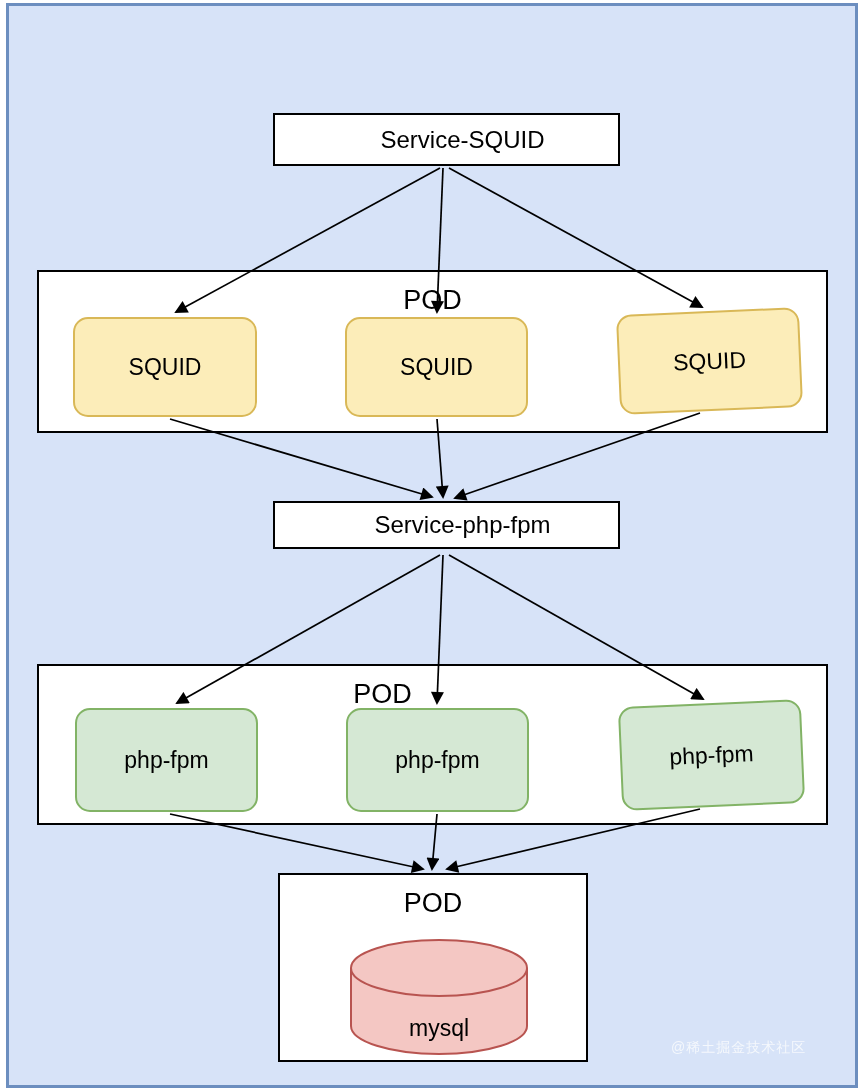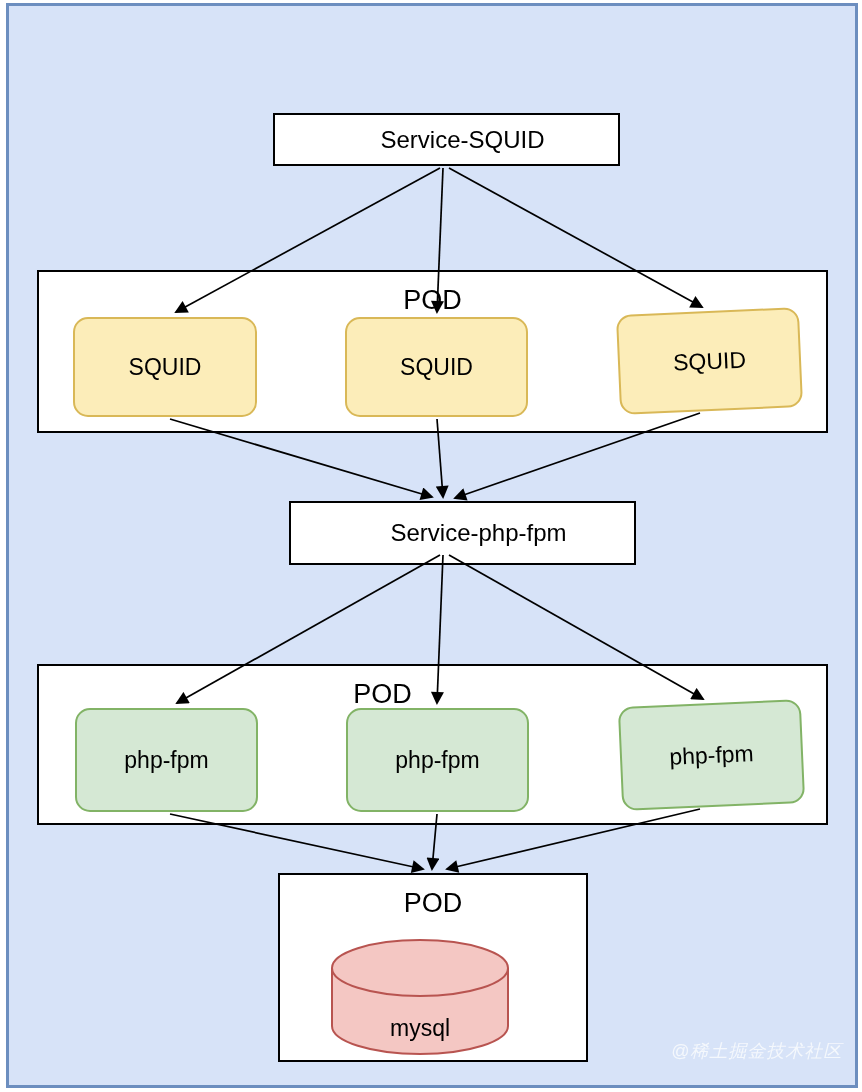--- a/index.html
+++ b/index.html
@@ -75,26 +75,25 @@
     position: absolute;
     left: 0; top: 0;
     z-index: 4;
     pointer-events: none;
   }
   .arrows line { stroke: #000; stroke-width: 1.7; }
   .watermark {
     position: absolute;
     left: 671px;
     top: 1039px;
-    font-size: 18px;
+    font-size: 14px;
     letter-spacing: 1px;
     color: rgba(248, 250, 253, 0.88);
     z-index: 3;
     white-space: nowrap;
-    font-style: italic;
   }
 </style>
 </head>
 <body>
 
 <div class="page">
 
   <div class="frame"></div>
 
   <div class="service-box" style="left:273px; top:113px; width:347px; height:53px;">
@@ -107,41 +106,41 @@
   <div class="node squid" style="left:73px; top:317px; width:184px; height:100px;">
     <span>SQUID</span>
   </div>
   <div class="node squid" style="left:345px; top:317px; width:183px; height:100px;">
     <span>SQUID</span>
   </div>
   <div class="node squid tilt" style="left:618px; top:311px; width:183px; height:100px;">
     <span>SQUID</span>
   </div>
 
-  <div class="service-box" style="left:289px; top:501px; width:347px; height:64px;">
+  <div class="service-box" style="left:273px; top:501px; width:347px; height:48px;">
     <span>Service-php-fpm</span>
   </div>
 
   <div class="pod-box" style="left:37px; top:664px; width:791px; height:161px;">
     <div class="pod-label shift-left">POD</div>
   </div>
   <div class="node phpfpm" style="left:75px; top:708px; width:183px; height:104px;">
     <span>php-fpm</span>
   </div>
   <div class="node phpfpm" style="left:346px; top:708px; width:183px; height:104px;">
     <span>php-fpm</span>
   </div>
   <div class="node phpfpm tilt" style="left:620px; top:703px; width:183px; height:104px;">
     <span>php-fpm</span>
   </div>
 
   <div class="pod-box" style="left:278px; top:873px; width:310px; height:189px;">
     <div class="pod-label">POD</div>
   </div>
-  <div class="cylinder" style="left:331px; top:939px; width:178px; height:117px;">
+  <div class="cylinder" style="left:350px; top:939px; width:178px; height:117px;">
     <svg width="178" height="117" viewBox="0 0 178 117">
       <path d="M1,29 L1,87 A88,28 0 0,0 177,87 L177,29" fill="#f4c7c3" stroke="#b85450" stroke-width="2"></path>
       <ellipse cx="89" cy="29" rx="88" ry="28" fill="#f4c7c3" stroke="#b85450" stroke-width="2"></ellipse>
     </svg>
     <div class="cylinder-label">mysql</div>
   </div>
 
   <svg class="arrows" width="862" height="1092" viewBox="0 0 862 1092">
     <defs>
       <marker id="ah" viewBox="0 0 10 10" refX="8.5" refY="5" markerWidth="15" markerHeight="13" orient="auto" markerUnits="userSpaceOnUse">

